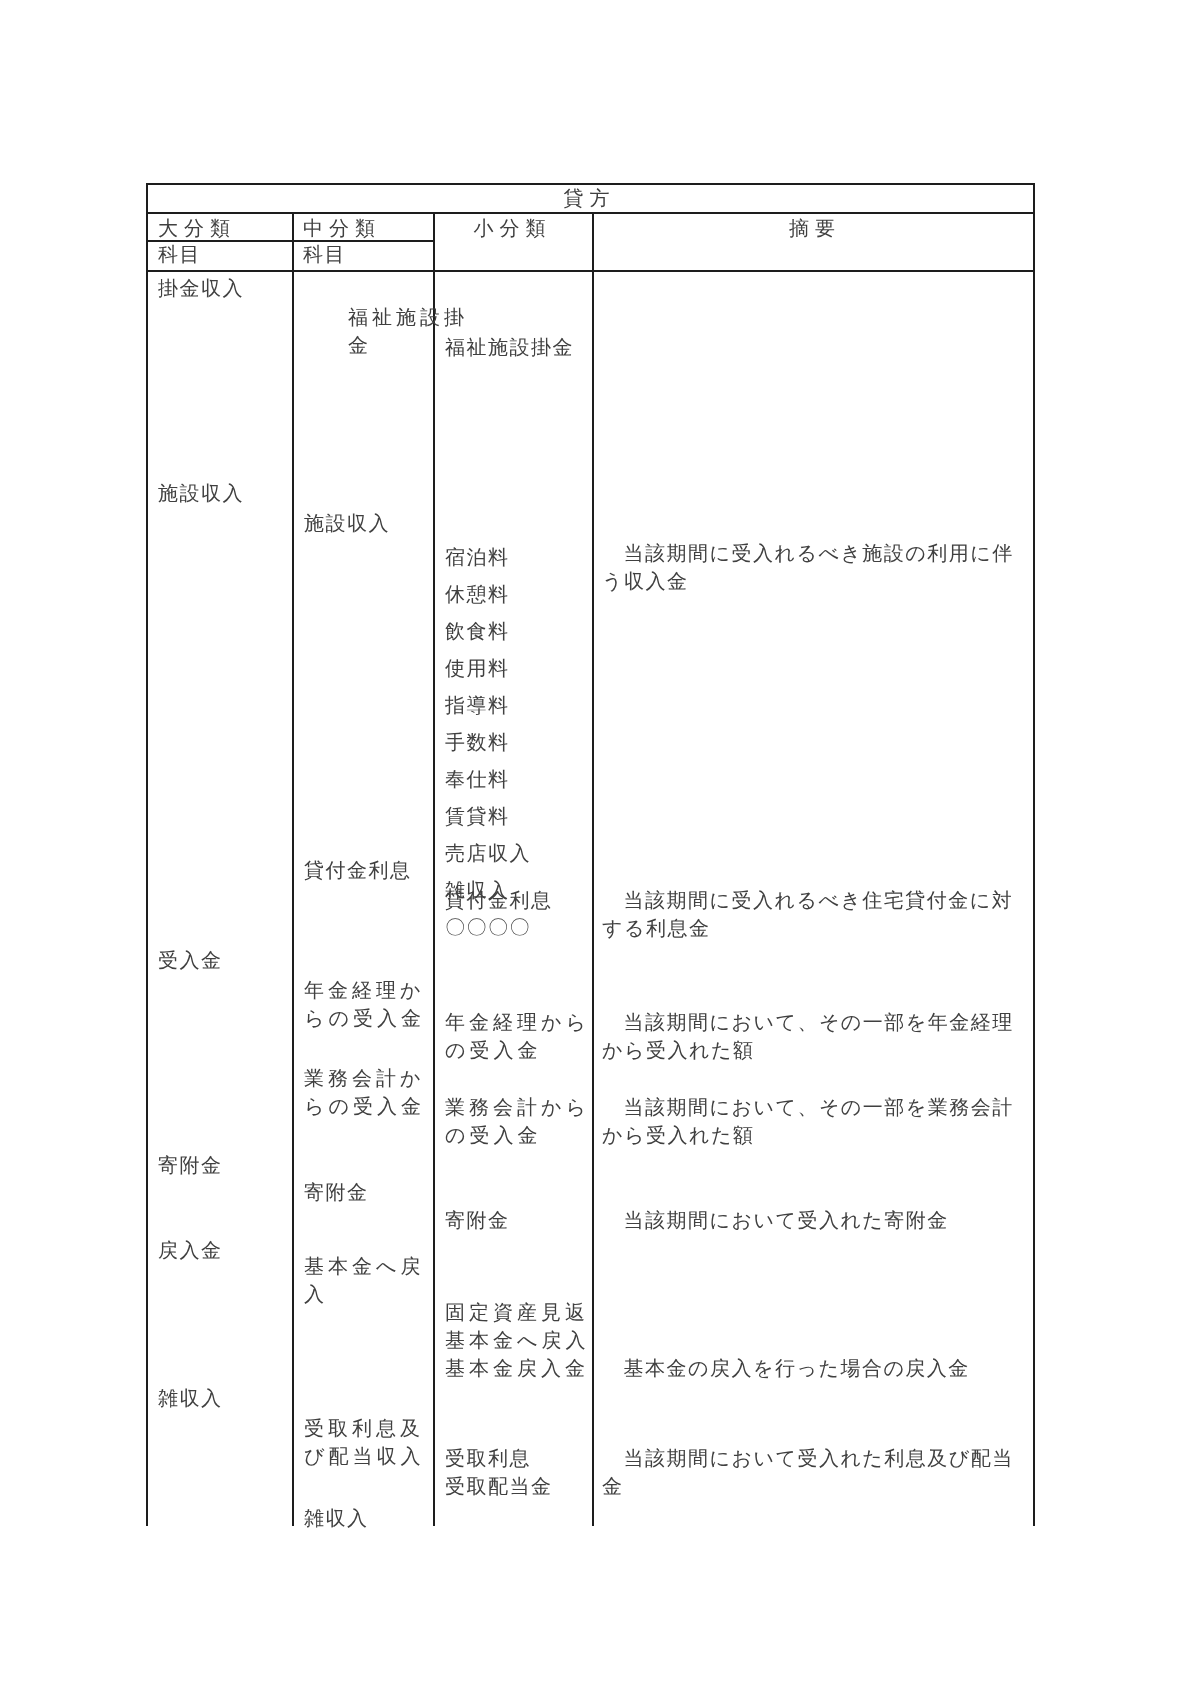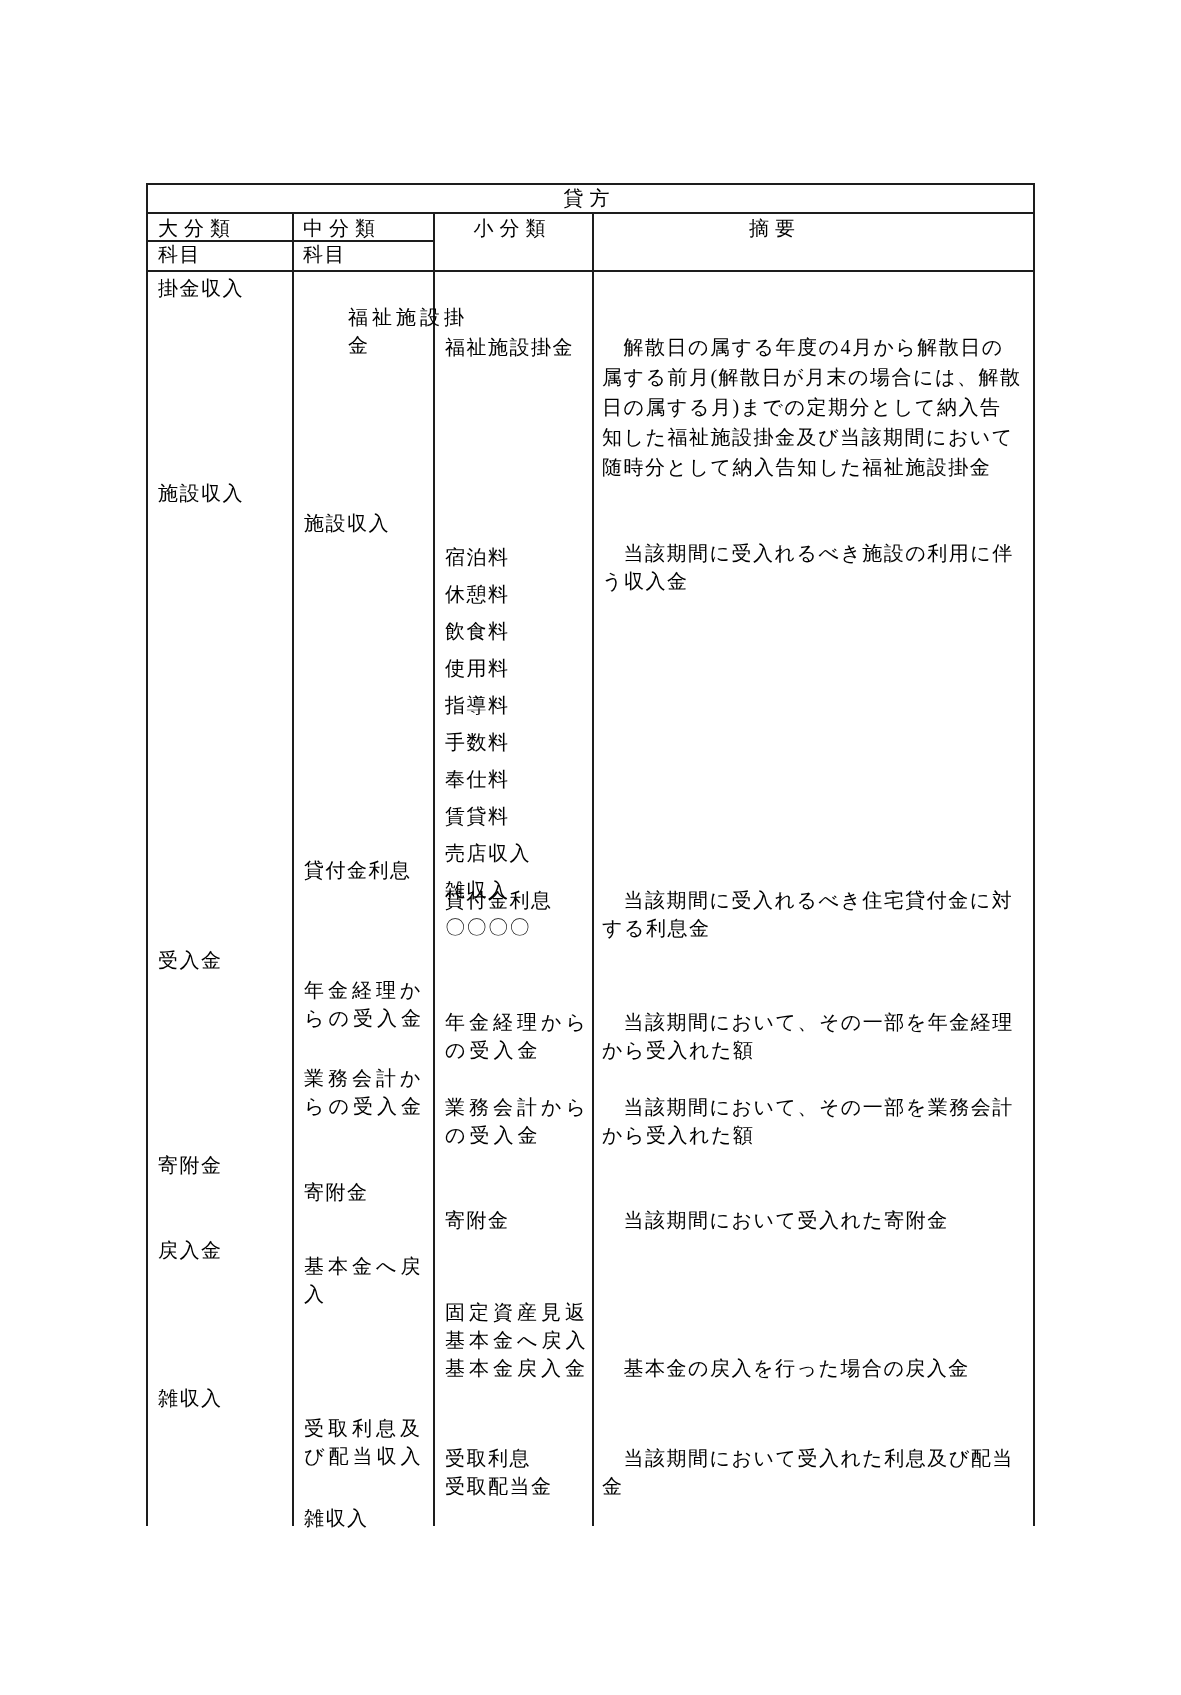--- a/index.html
+++ b/index.html
@@ -1,20 +1,20 @@
 <!DOCTYPE html>
 <html lang="ja"><head>
 <meta charset="utf-8">
 <style>
   html,body{margin:0;padding:0;background:#ffffff;}
   .page{
     position:relative;
     width:1181px;height:1695px;
     background:#ffffff;
-    color:#000000;
+    color:#404040;
     font-family:"Liberation Serif","DejaVu Serif",serif;
     overflow:hidden;
   }
   
   .hline,.vline{position:absolute;background:#1d1d1d;}
   .hline{height:2px;}
   .vline{width:2px;}
   
   .txt{
     position:absolute;
@@ -44,21 +44,21 @@
   <div class="vline" style="left:292px;top:212px;height:1314px;"></div>
   <div class="vline" style="left:433px;top:212px;height:1314px;"></div>
   <div class="vline" style="left:592px;top:212px;height:1314px;"></div>
   <div class="vline" style="left:1033px;top:183px;height:1343px;"></div>
 
   <div class="txt hdr center" style="left:146px;top:186px;width:887px;">貸方</div>
 
   <div class="txt hdr" style="left:158px;top:216px;">大分類</div>
   <div class="txt hdr" style="left:303px;top:216px;">中分類</div>
   <div class="txt hdr center" style="left:433px;top:216px;width:159px;">小分類</div>
-  <div class="txt hdr center" style="left:559px;top:216px;width:432px;">摘要</div>
+  <div class="txt hdr center" style="left:599px;top:216px;width:432px;">摘要</div>
 
   <div class="txt" style="left:158px;top:242px;line-height:24px;">科目</div>
   <div class="txt" style="left:303px;top:242px;line-height:24px;">科目</div>
 
   <div class="txt" style="left:158px;top:274px;">掛金収入</div>
   <div class="txt" style="left:158px;top:479px;">施設収入</div>
   <div class="txt" style="left:158px;top:946px;">受入金</div>
   <div class="txt" style="left:158px;top:1151px;">寄附金</div>
   <div class="txt" style="left:158px;top:1236px;">戻入金</div>
   <div class="txt" style="left:158px;top:1384px;">雑収入</div>
@@ -95,25 +95,20 @@
 の受入金</div>
   <div class="txt just" style="left:445px;top:1093px;width:146px;">業務会計から
 の受入金</div>
   <div class="txt" style="left:445px;top:1206px;">寄附金</div>
   <div class="txt just" style="left:445px;top:1298px;width:146px;">固定資産見返
 基本金へ戻入
 基本金戻入金</div>
   <div class="txt" style="left:445px;top:1444px;">受取利息
 受取配当金</div>
 
-  <div class="txt remark pitch30" style="left:602px;top:332px;">　解散日の属する年度の4月から解散日の
-属する前月(解散日が月末の場合には、解散
-日の属する月)までの定期分として納入告
-知した福祉施設掛金及び当該期間において
-随時分として納入告知した福祉施設掛金</div>
   <div class="txt remark" style="left:602px;top:886px;">　当該期間に受入れるべき住宅貸付金に対
 する利息金</div>
   <div class="txt remark" style="left:602px;top:539px;">　当該期間に受入れるべき施設の利用に伴
 う収入金</div>
   <div class="txt remark" style="left:602px;top:1008px;">　当該期間において、その一部を年金経理
 から受入れた額</div>
   <div class="txt remark" style="left:602px;top:1093px;">　当該期間において、その一部を業務会計
 から受入れた額</div>
   <div class="txt remark" style="left:602px;top:1354px;">　基本金の戻入を行った場合の戻入金</div>
   <div class="txt remark" style="left:602px;top:1206px;">　当該期間において受入れた寄附金</div>

